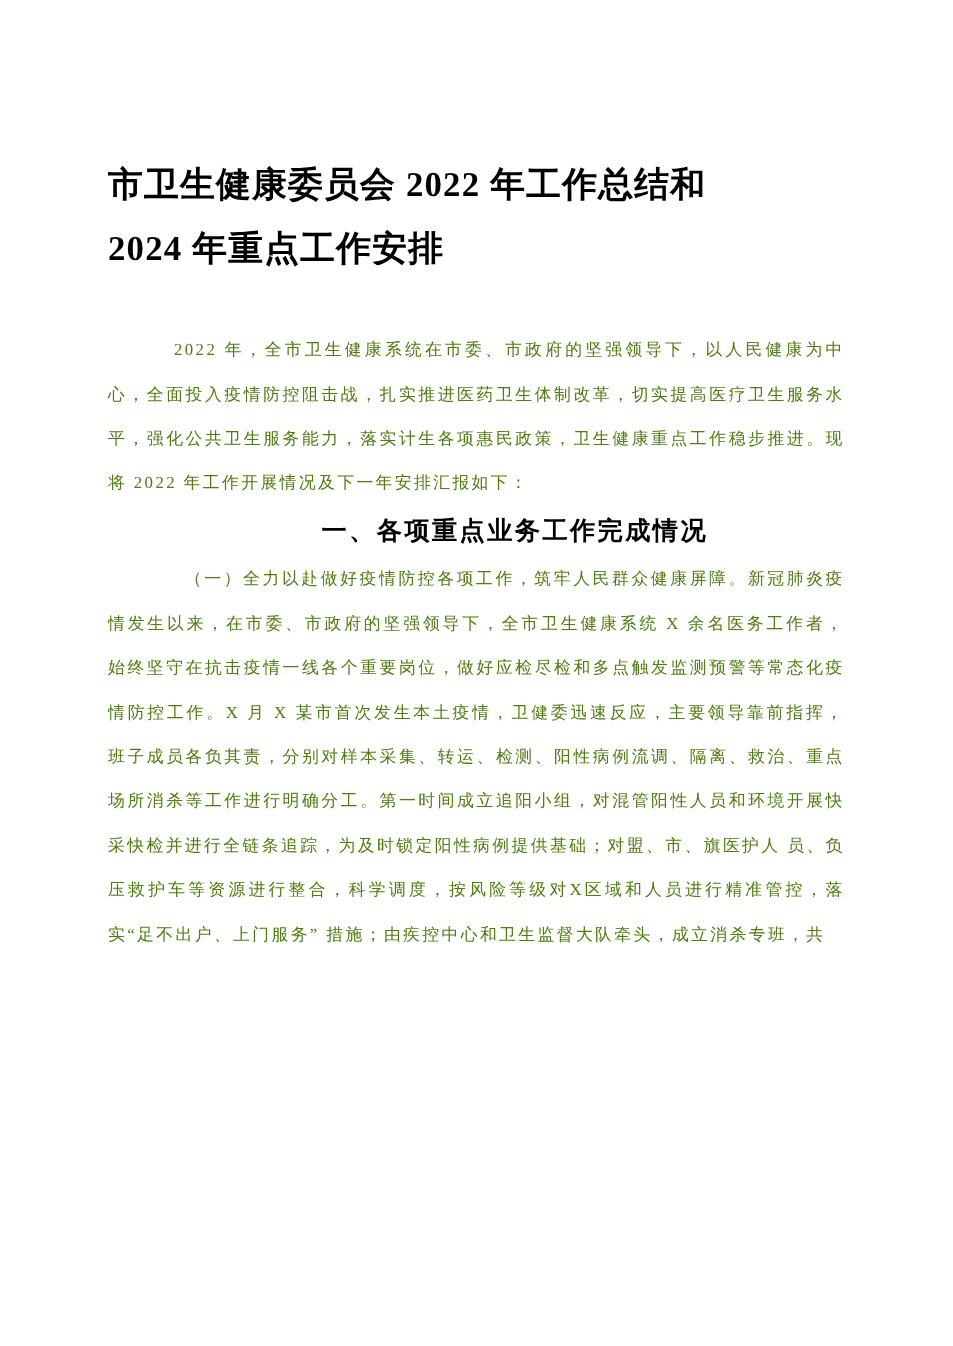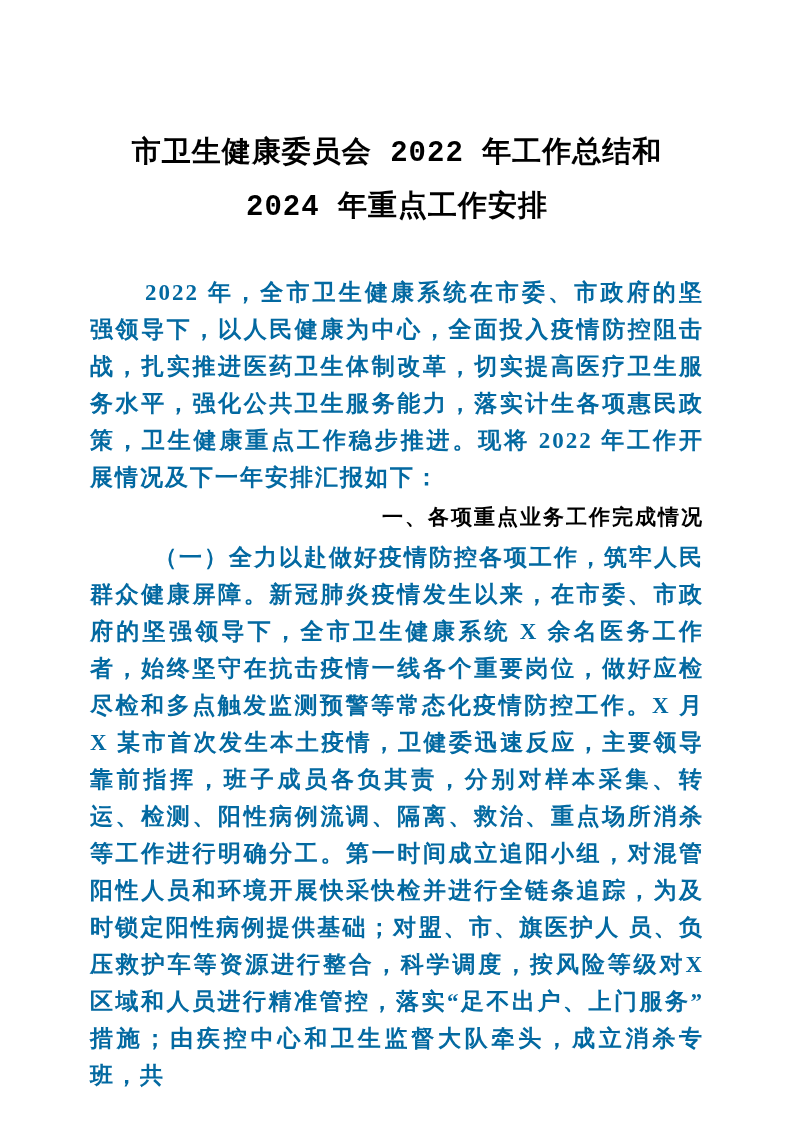--- a/index.html
+++ b/index.html
@@ -17,53 +17,52 @@
       color: #000000;
     }
     .content {
       position: absolute;
       left: 90px;
       right: 90px;
       top: 0;
     }
     .doc-title {
       margin: 127px 0 39px 0;
-      font-family: Liberation Mono, monospace;
+      font-family: Liberation Serif, serif;
       font-weight: 700;
       font-size: 29px;
       line-height: 54px;
-      text-align: center;
+      text-align: left;
       letter-spacing: 1px;
       color: #000000;
     }
     .title-line {
       display: block;
     }
     .para {
       margin: 0;
       font-family: "Liberation Serif", "DejaVu Serif", serif;
-      font-size: 23px;
+      font-size: 14px;
       line-height: 37px;
       letter-spacing: 2px;
       text-align: justify;
-      color: #0369a1;
-      font-weight: bold;
+      color: #4d7c0f;
     }
     .para.intro {
       text-indent: 55px;
     }
     .heading1 {
       margin: 2px 0 4px 0;
       font-family: "Liberation Sans", "DejaVu Sans", sans-serif;
       font-weight: 700;
       font-size: 21px;
       line-height: 37px;
       letter-spacing: 2px;
       text-indent: 64px;
-      text-align: right;
+      text-align: center;
       color: #000000;
     }
     .para.section {
       text-indent: 64px;
     }
     .kaiti-lead {
       font-family: "Liberation Serif", "DejaVu Serif", serif;
     }
     .fangsong-body {
       font-family: "Liberation Serif", "DejaVu Serif", serif;

